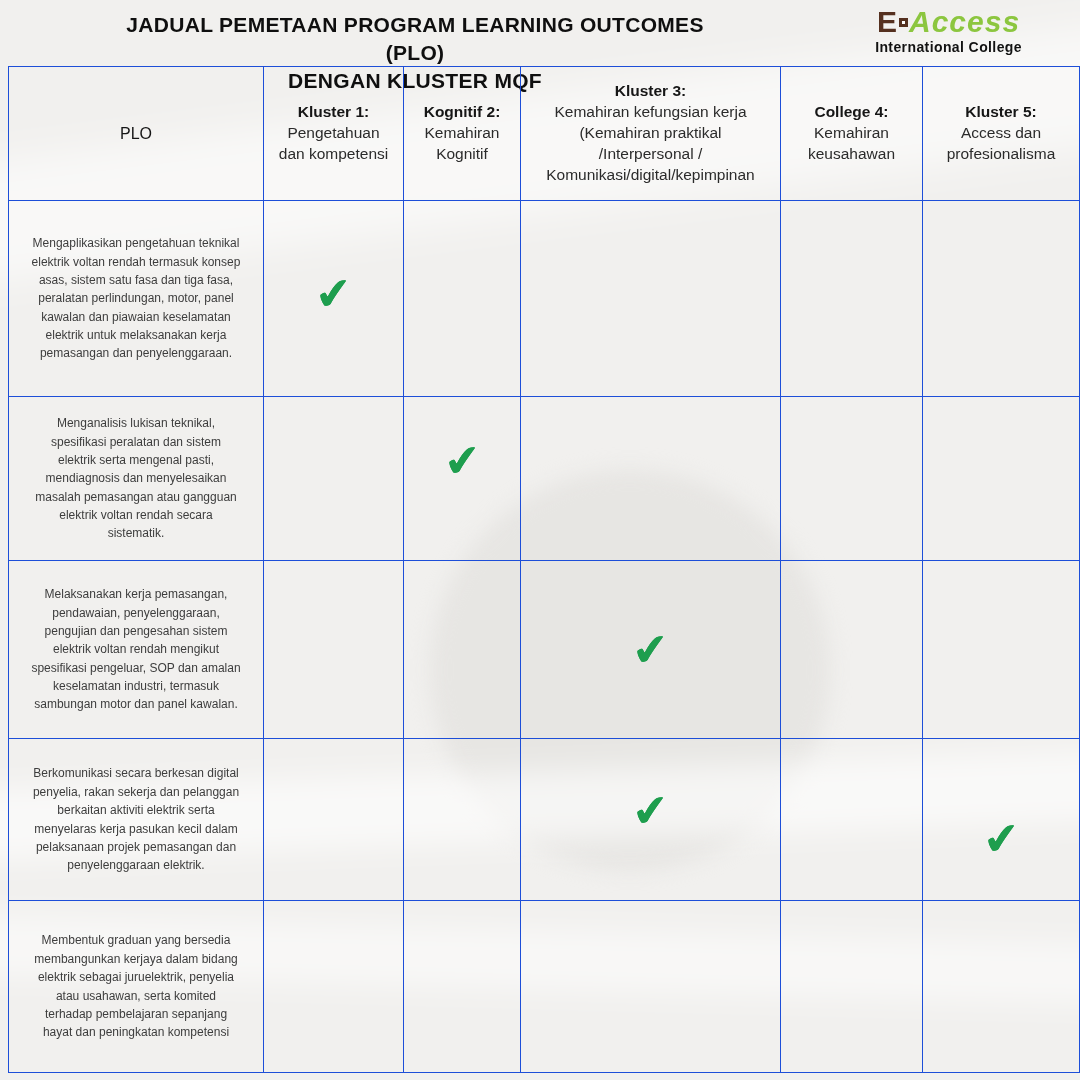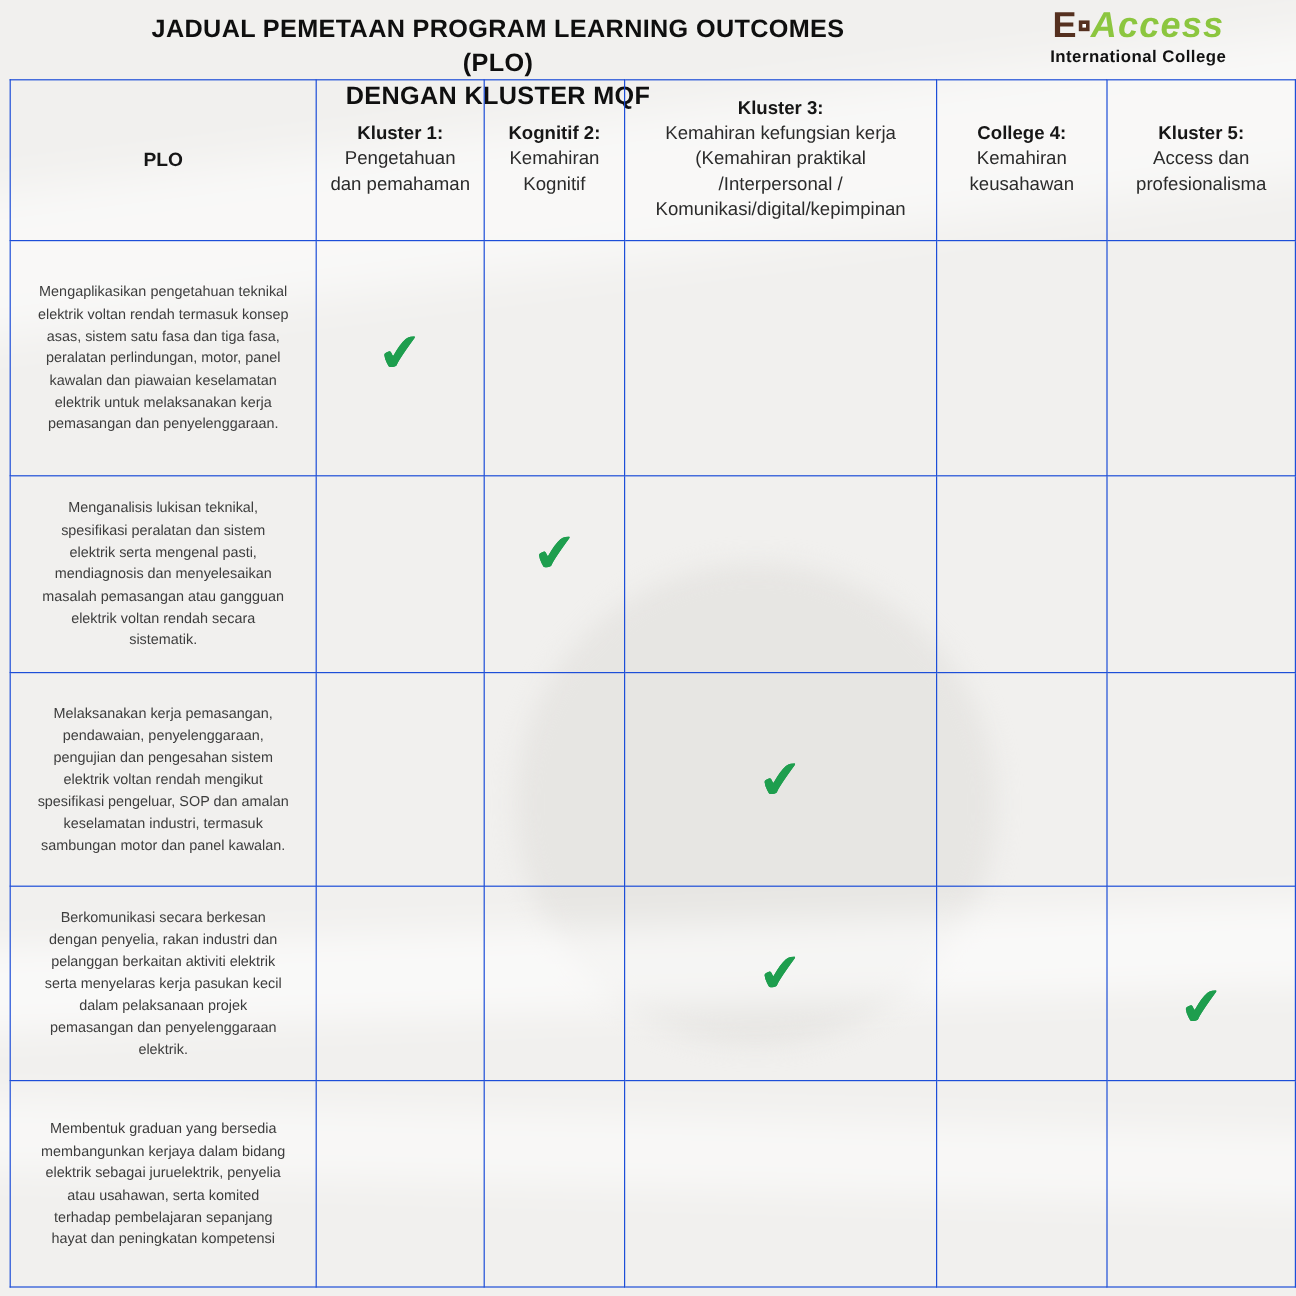--- a/index.html
+++ b/index.html
@@ -68,21 +68,21 @@
   thead tr { height: 134px; }
   tbody tr:nth-child(1) { height: 196px; }
   tbody tr:nth-child(2) { height: 164px; }
   tbody tr:nth-child(3) { height: 178px; }
   tbody tr:nth-child(4) { height: 162px; }
   tbody tr:nth-child(5) { height: 172px; }
 
   th { font-size: 15.5px; font-weight: 400; color: #2b2b2b; padding: 4px 10px; line-height: 1.35; }
   th .kl-title { display: block; font-weight: 700; color: #161616; }
   th .kl-sub { display: block; }
-  th.plo-head { font-weight: 700; font-size: 16px; color: #161616; }
+  th.plo-head { font-weight: 400; font-size: 16px; color: #161616; }
 
   td.plo-cell {
     font-size: 12px; line-height: 1.53; color: #3d3d3d;
     padding: 8px 22px;
   }
   td.check-cell { font-size: 44px; }
   .check {
     display: inline-block;
     color: #1e9e4e;
     transform: rotate(-5deg) skewX(-4deg);
@@ -123,21 +123,21 @@
       <col style="width:117px">
     <col style="width:260px">
       <col style="width:142px">
       <col style="width:157px">
   </colgroup>
   <thead>
     <tr>
       <th class="plo-head">PLO</th>
       <th>
         <span class="kl-title">Kluster 1:</span>
-        <span class="kl-sub">Pengetahuan dan pemahaman</span>
+        <span class="kl-sub">Pengetahuan dan kompetensi</span>
       </th>
       <th>
         <span class="kl-title">Kognitif 2:</span>
         <span class="kl-sub">Kemahiran Kognitif</span>
       </th>
       <th>
         <span class="kl-title">Kluster 3:</span>
         <span class="kl-sub">Kemahiran kefungsian kerja (Kemahiran praktikal /Interpersonal / Komunikasi/digital/kepimpinan</span>
       </th>
       <th>
@@ -169,21 +169,21 @@
     </tr>
     <tr>
       <td class="plo-cell">Melaksanakan kerja pemasangan, pendawaian, penyelenggaraan, pengujian dan pengesahan sistem elektrik voltan rendah mengikut spesifikasi pengeluar, SOP dan amalan keselamatan industri, termasuk sambungan motor dan panel kawalan.</td>
       <td class="check-cell"></td>
       <td class="check-cell"></td>
       <td class="check-cell"><span class="check" style="color: rgb(30, 158, 78);">✔</span></td>
       <td class="check-cell"></td>
       <td class="check-cell"></td>
     </tr>
     <tr>
-      <td class="plo-cell">Berkomunikasi secara berkesan dengan penyelia, rakan industri dan pelanggan berkaitan aktiviti elektrik serta menyelaras kerja pasukan kecil dalam pelaksanaan projek pemasangan dan penyelenggaraan elektrik.</td>
+      <td class="plo-cell">Berkomunikasi secara berkesan digital penyelia, rakan sekerja dan pelanggan berkaitan aktiviti elektrik serta menyelaras kerja pasukan kecil dalam pelaksanaan projek pemasangan dan penyelenggaraan elektrik.</td>
       <td class="check-cell"></td>
       <td class="check-cell"></td>
       <td class="check-cell"><span class="check" style="color: rgb(30, 158, 78);">✔</span></td>
       <td class="check-cell"></td>
       <td class="check-cell"><span class="check" style="color: rgb(30, 158, 78);">✔</span></td>
     </tr>
     <tr>
       <td class="plo-cell">Membentuk graduan yang bersedia membangunkan kerjaya dalam bidang elektrik sebagai juruelektrik, penyelia atau usahawan, serta komited terhadap pembelajaran sepanjang hayat dan peningkatan kompetensi</td>
       <td class="check-cell"></td>
       <td class="check-cell"></td>

